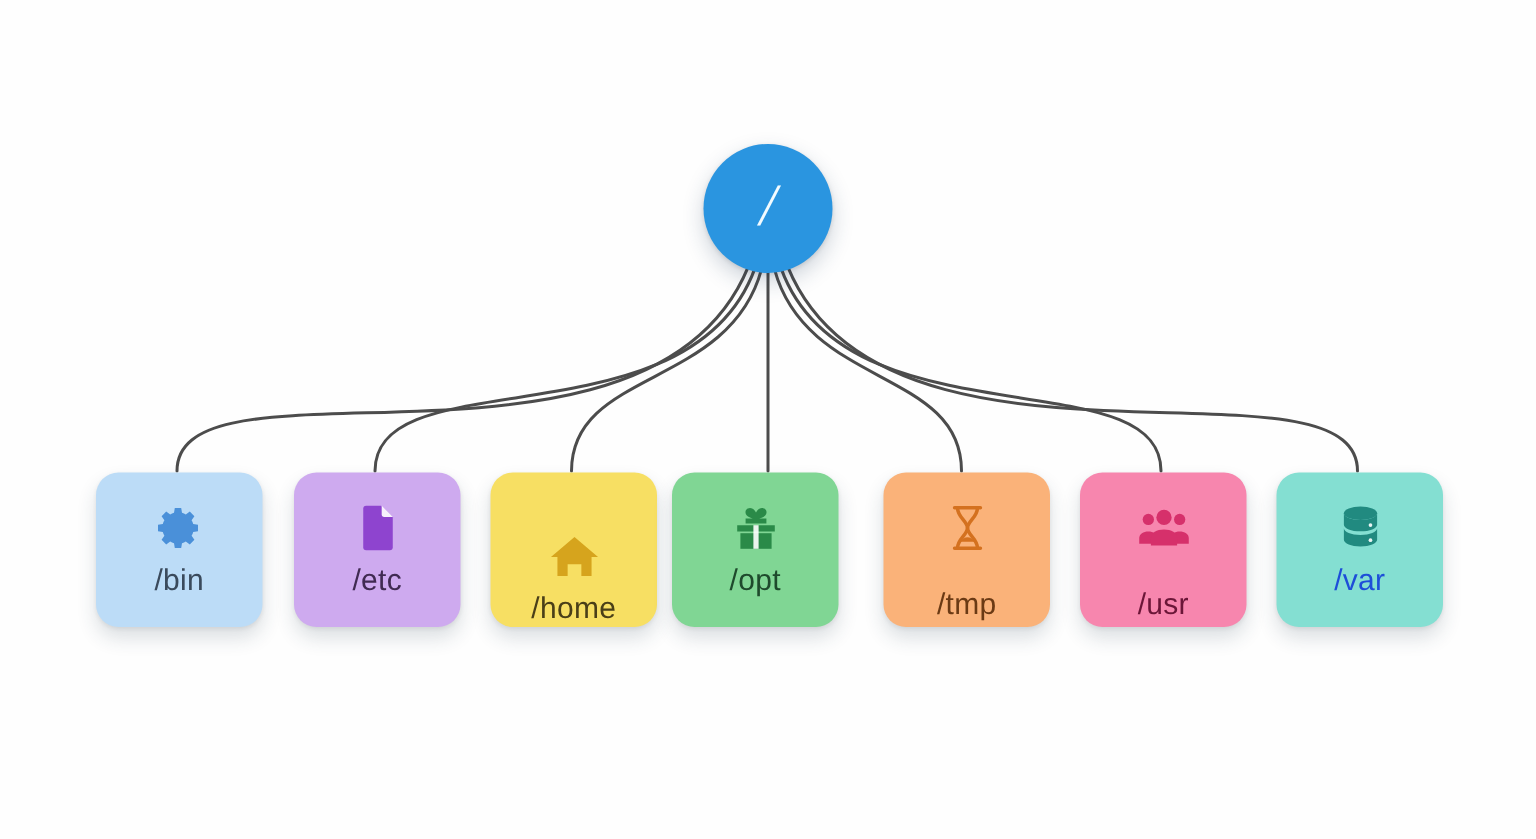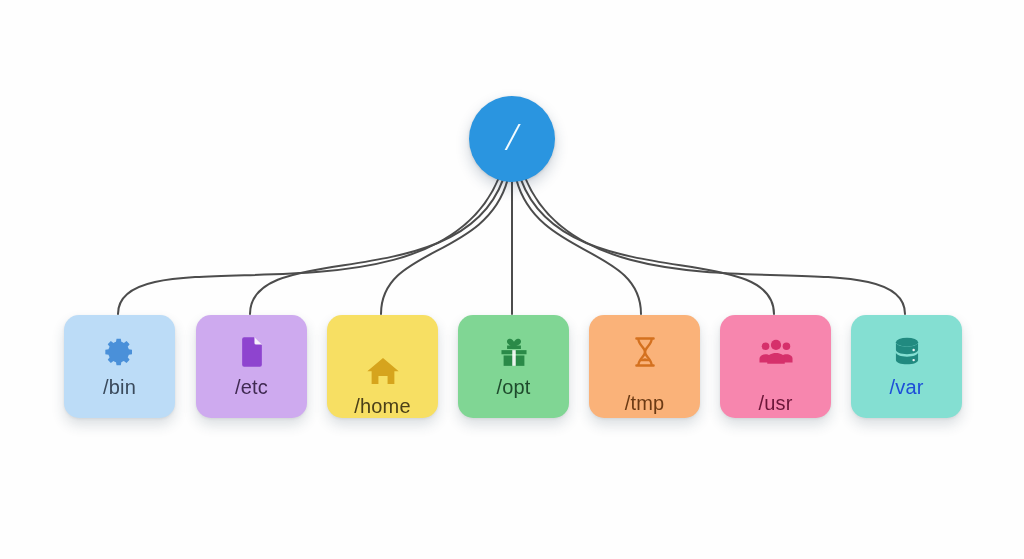--- a/index.html
+++ b/index.html
@@ -118,21 +118,21 @@
         <span class="node-label" style="color: rgb(64, 42, 82);">/etc</span>
       </div>
       <div class="node-card" style="left: 327px; top: 315px; background: rgb(247, 223, 99); justify-content: flex-end;">
         <span class="node-icon">
           <svg width="34" height="32" viewBox="0 0 26 24" fill="#d6a41d">
             <path d="M13 2 1 12.2h3.3V22h5.2v-6.1h7V22h5.2v-9.8H25z"></path>
           </svg>
         </span>
         <span class="node-label" style="color: rgb(74, 63, 24);">/home</span>
       </div>
-      <div class="node-card" style="left: 458px; top: 315px; background: rgb(128, 214, 148);">
+      <div class="node-card" style="left: 448px; top: 315px; background: rgb(128, 214, 148);">
         <span class="node-icon">
           <svg width="32" height="32" viewBox="0 0 24 24" fill="#2a8a48">
             <path d="M2.6 10.6h18.8v3.1H2.6z"></path>
             <path d="M4.2 14.6h15.6v7.8H4.2z"></path>
             <rect x="10.7" y="10.6" width="2.6" height="11.8" fill="#ffffff" opacity="0.9"></rect>
             <path d="M7.9 2.3c1.7-.9 3.3.4 4.1 2 .8-1.6 2.4-2.9 4.1-2 1.4.7 1.5 2.4.5 3.5-.7.8-1.9 1.2-3 1.4h3.6v2.6H6.8V7.2h3.6c-1.1-.2-2.3-.6-3-1.4-1-1.1-.9-2.8.5-3.5z"></path>
           </svg>
         </span>
         <span class="node-label" style="color: rgb(30, 74, 44);">/opt</span>
       </div>

